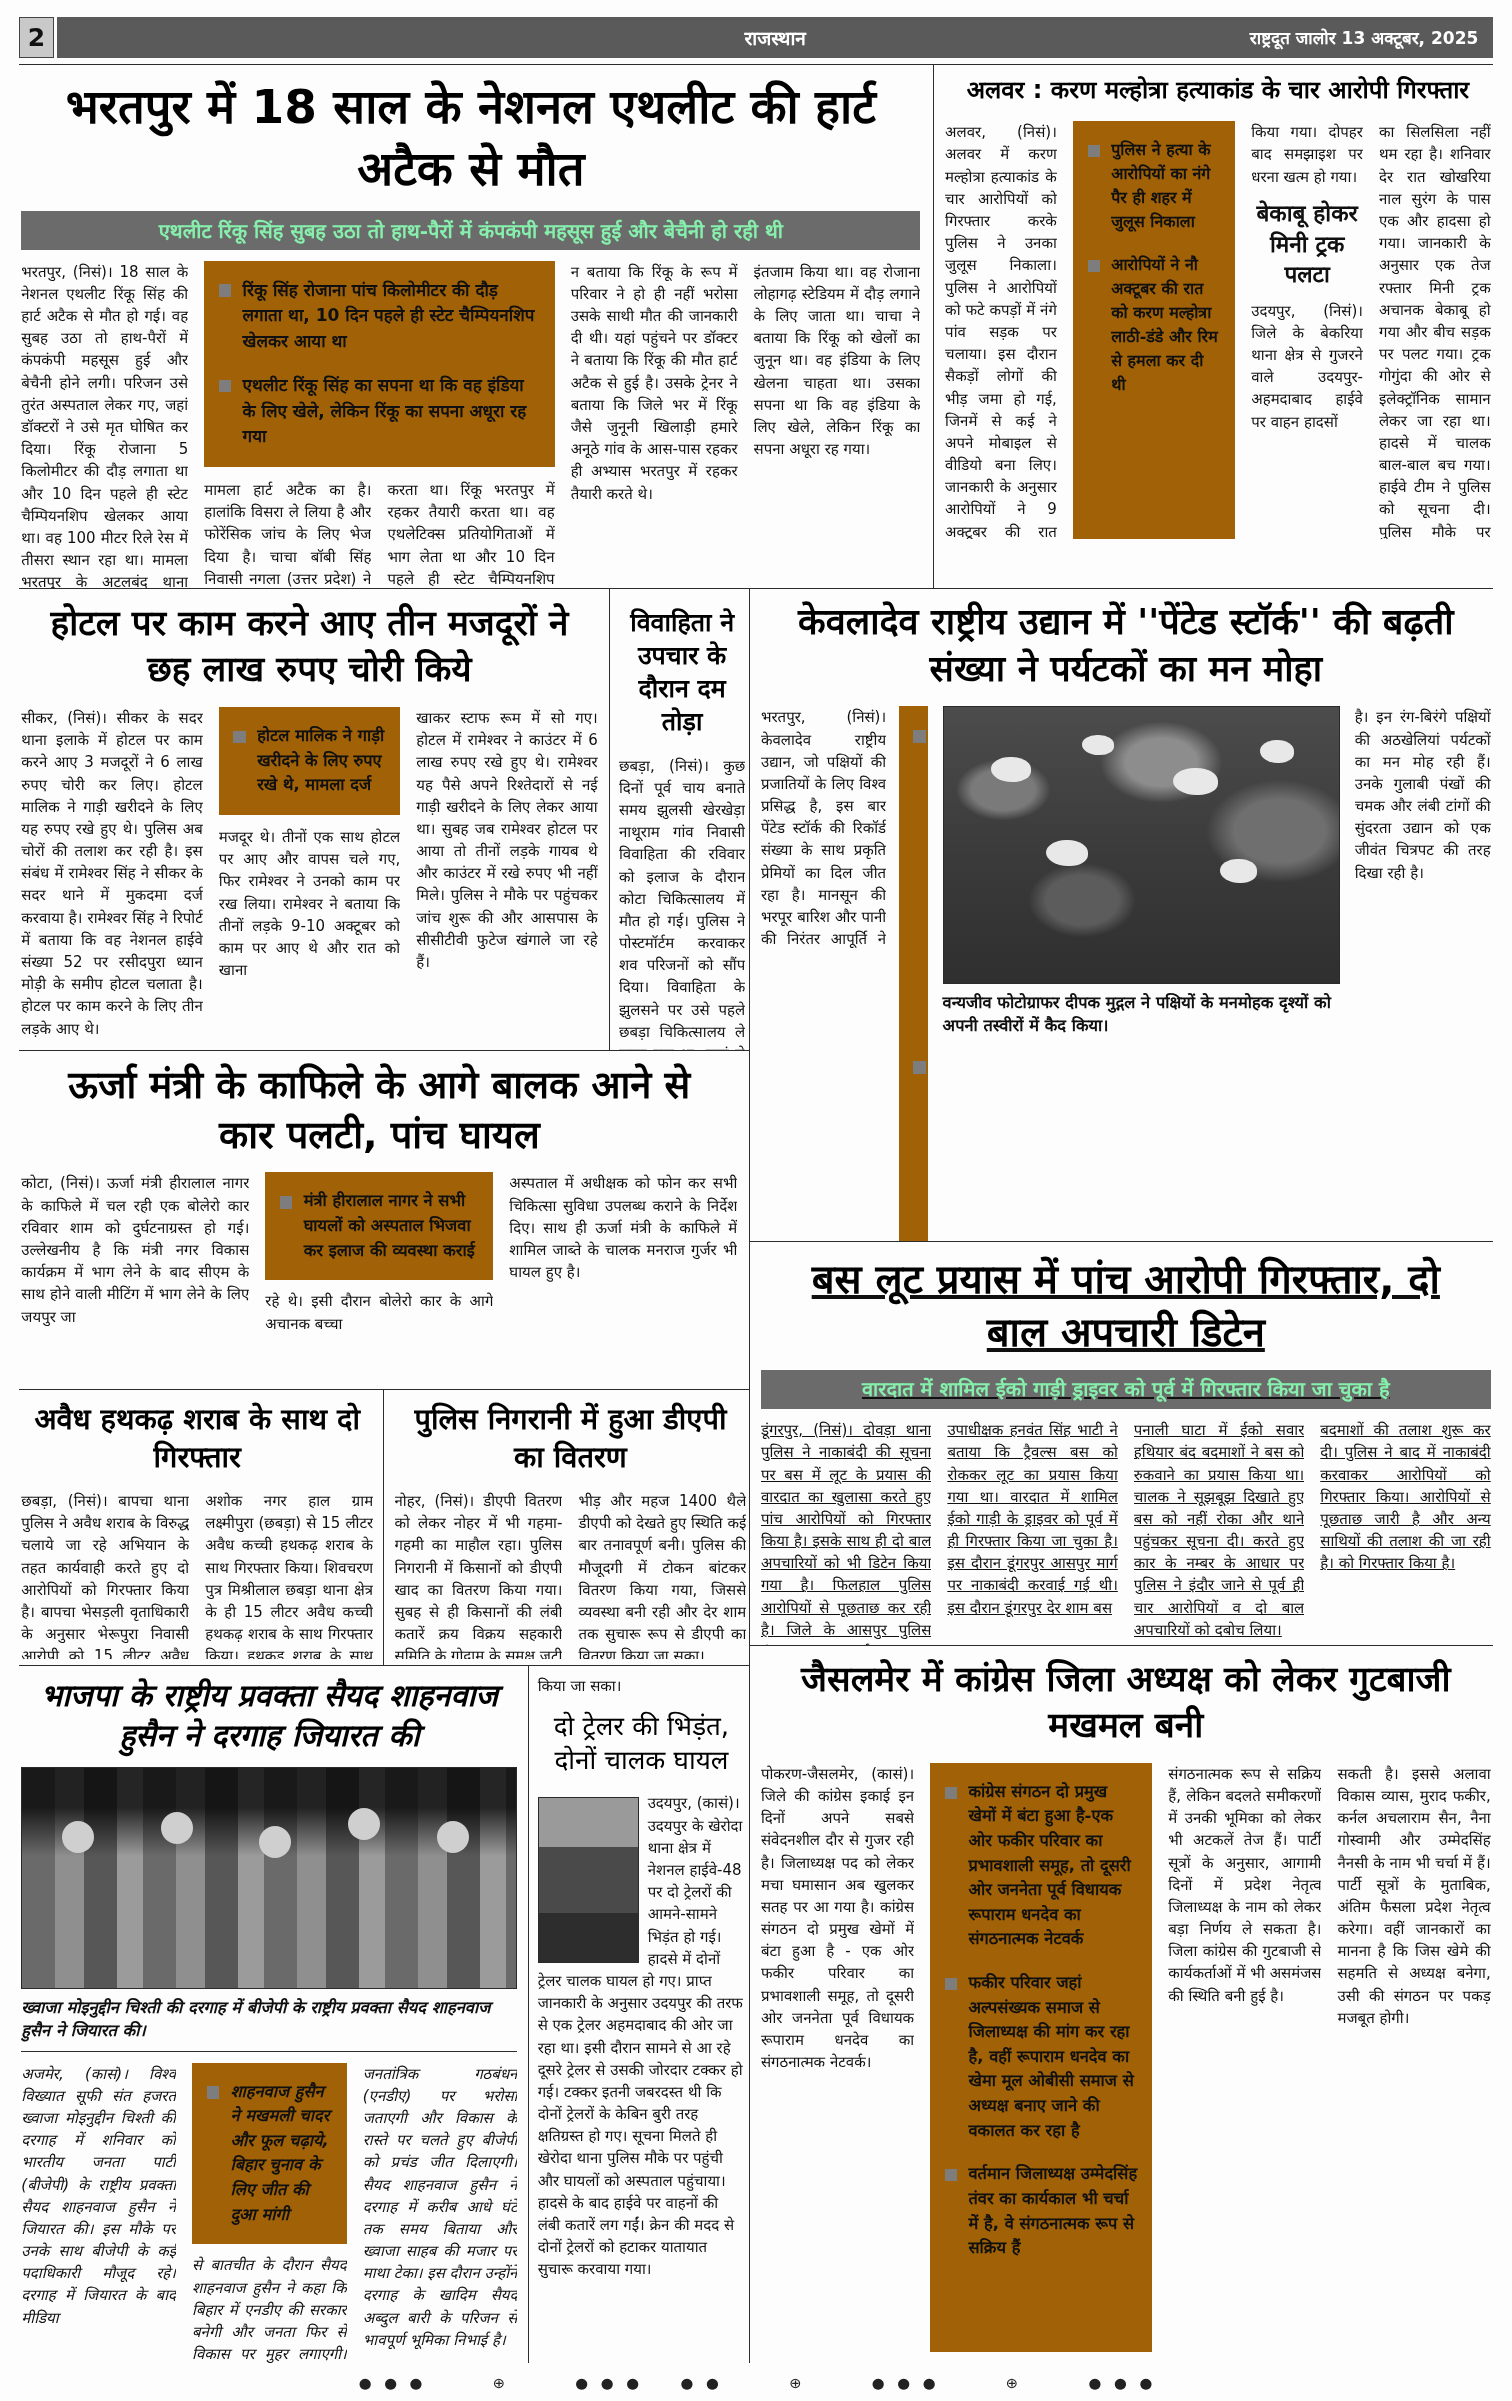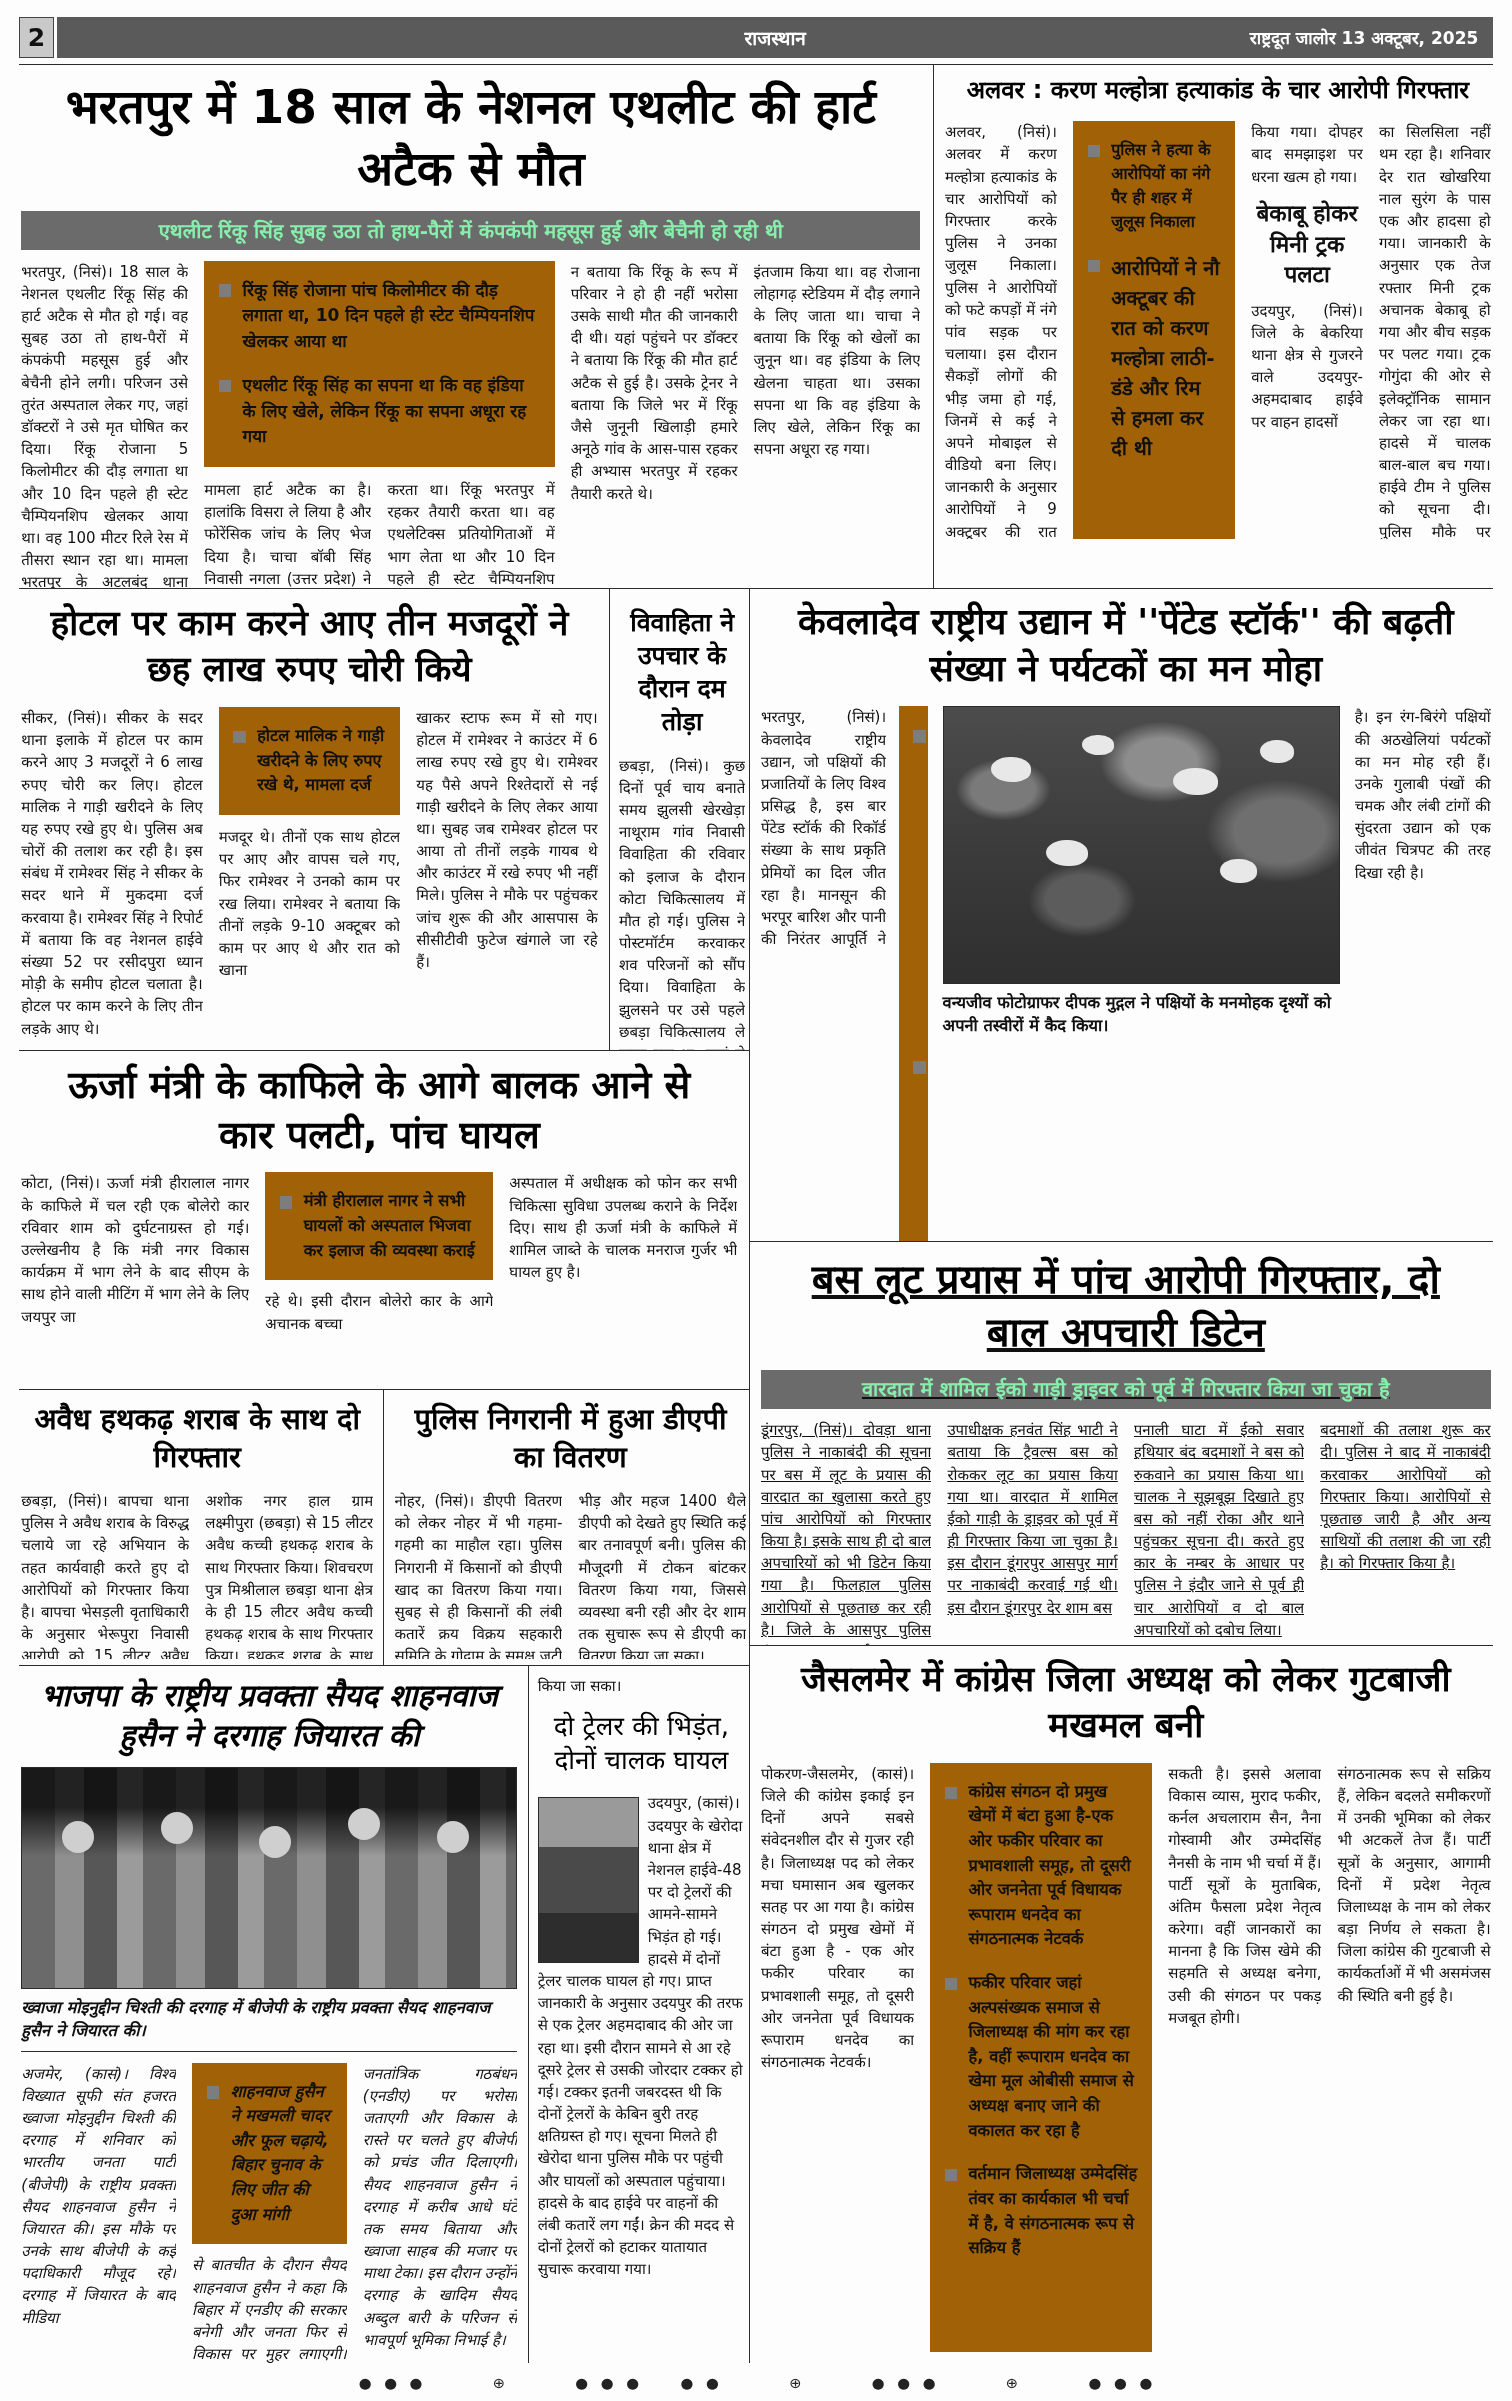--- a/index.html
+++ b/index.html
@@ -87,21 +87,21 @@
           <div class="col">इंतजाम किया था। वह रोजाना लोहागढ़ स्टेडियम में दौड़ लगाने के लिए जाता था। चाचा ने बताया कि रिंकू को खेलों का जुनून था। वह इंडिया के लिए खेलना चाहता था। उसका सपना था कि वह इंडिया के लिए खेले, लेकिन रिंकू का सपना अधूरा रह गया।</div>
         </div>
       </div>
 
       <div class="art" style="flex:1;height:515px;padding:8px 2.3px 0 11.3px;">
         <div class="hl" style="font-size:24px;padding:2.3px 5.6px 14.7px;">अलवर : करण मल्होत्रा हत्याकांड के चार आरोपी गिरफ्तार</div>
         <div class="cols bodytxt" style="height:418px;">
           <div class="col">अलवर, (निसं)। अलवर में करण मल्होत्रा हत्याकांड के चार आरोपियों को गिरफ्तार करके पुलिस ने उनका जुलूस निकाला। पुलिस ने आरोपियों को फटे कपड़ों में नंगे पांव सड़क पर चलाया। इस दौरान सैकड़ों लोगों की भीड़ जमा हो गई, जिनमें से कई ने अपने मोबाइल से वीडियो बना लिए। जानकारी के अनुसार आरोपियों ने 9 अक्टूबर की रात करण मल्होत्रा (24) पर लाठी-डंडे और साइकिल रिम से हमला कर हत्या कर दी थी। इसमें पुलिस ने अजयवीर (28), और मुनकेद (26) को शनिवार सुबह गिरफ्तार किया। गिरफ्तार किए गए चारों आरोपियों ने अपने जुर्म कबूल कर लिए हैं।</div>
           <div class="col bbox" style="flex:0 0 133px;">
             <div class="bitem" style="font-size:16px;">पुलिस ने हत्या के आरोपियों का नंगे पैर ही शहर में जुलूस निकाला</div>
-            <div class="bitem" style="font-size:20px;">आरोपियों ने नौ अक्टूबर की रात को करण मल्होत्रा लाठी-डंडे और रिम से हमला कर दी थी</div>
+            <div class="bitem" style="font-size:16px;">आरोपियों ने नौ अक्टूबर की रात को करण मल्होत्रा लाठी-डंडे और रिम से हमला कर दी थी</div>
           </div>
           <div class="col">
             <span>किया गया। दोपहर बाद समझाइश पर धरना खत्म हो गया।</span>
             <div class="centerhead">बेकाबू होकर मिनी ट्रक पलटा</div>
             <span>उदयपुर, (निसं)। जिले के बेकरिया थाना क्षेत्र से गुजरने वाले उदयपुर- अहमदाबाद हाईवे पर वाहन हादसों</span>
           </div>
           <div class="col">का सिलसिला नहीं थम रहा है। शनिवार देर रात खोखरिया नाल सुरंग के पास एक और हादसा हो गया। जानकारी के अनुसार एक तेज रफ्तार मिनी ट्रक अचानक बेकाबू हो गया और बीच सड़क पर पलट गया। ट्रक गोगुंदा की ओर से इलेक्ट्रॉनिक सामान लेकर जा रहा था। हादसे में चालक बाल-बाल बच गया। हाईवे टीम ने पुलिस को सूचना दी। पुलिस मौके पर पहुंची और ट्रक को हटाकर यातायात सुचारू करवाया।</div>
         </div>
       </div>
     </div>
@@ -238,22 +238,22 @@
           <div class="hl" style="font-size:35px;padding:1.1px 22.6px 14.7px;">जैसलमेर में कांग्रेस जिला अध्यक्ष को लेकर गुटबाजी मखमल बनी</div>
           <div class="cols bodytxt" style="height:610px;">
             <div class="col">पोकरण-जैसलमेर, (कासं)। जिले की कांग्रेस इकाई इन दिनों अपने सबसे संवेदनशील दौर से गुजर रही है। जिलाध्यक्ष पद को लेकर मचा घमासान अब खुलकर सतह पर आ गया है। कांग्रेस संगठन दो प्रमुख खेमों में बंटा हुआ है - एक ओर फकीर परिवार का प्रभावशाली समूह, तो दूसरी ओर जननेता पूर्व विधायक रूपाराम धनदेव का संगठनात्मक नेटवर्क।</div>
             <div class="col" style="flex:1.45;">
               <div class="bbox" style="height:100%;box-sizing:border-box;">
                 <div class="bitem" style="font-size:16.4px;">कांग्रेस संगठन दो प्रमुख खेमों में बंटा हुआ है-एक ओर फकीर परिवार का प्रभावशाली समूह, तो दूसरी ओर जननेता पूर्व विधायक रूपाराम धनदेव का संगठनात्मक नेटवर्क</div>
                 <div class="bitem" style="font-size:16.4px;">फकीर परिवार जहां अल्पसंख्यक समाज से जिलाध्यक्ष की मांग कर रहा है, वहीं रूपाराम धनदेव का खेमा मूल ओबीसी समाज से अध्यक्ष बनाए जाने की वकालत कर रहा है</div>
                 <div class="bitem" style="font-size:16.4px;">वर्तमान जिलाध्यक्ष उम्मेदसिंह तंवर का कार्यकाल भी चर्चा में है, वे संगठनात्मक रूप से सक्रिय हैं</div>
               </div>
             </div>
+            <div class="col">संगठनात्मक रूप से सक्रिय हैं, लेकिन बदलते समीकरणों में उनकी भूमिका को लेकर भी अटकलें तेज हैं। पार्टी सूत्रों के अनुसार, आगामी दिनों में प्रदेश नेतृत्व जिलाध्यक्ष के नाम को लेकर बड़ा निर्णय ले सकता है। जिला कांग्रेस की गुटबाजी से कार्यकर्ताओं में भी असमंजस की स्थिति बनी हुई है।</div>
             <div class="col">सकती है। इससे अलावा विकास व्यास, मुराद फकीर, कर्नल अचलाराम सैन, नैना गोस्वामी और उम्मेदसिंह नैनसी के नाम भी चर्चा में हैं। पार्टी सूत्रों के मुताबिक, अंतिम फैसला प्रदेश नेतृत्व करेगा। वहीं जानकारों का मानना है कि जिस खेमे की सहमति से अध्यक्ष बनेगा, उसी की संगठन पर पकड़ मजबूत होगी।</div>
-            <div class="col">संगठनात्मक रूप से सक्रिय हैं, लेकिन बदलते समीकरणों में उनकी भूमिका को लेकर भी अटकलें तेज हैं। पार्टी सूत्रों के अनुसार, आगामी दिनों में प्रदेश नेतृत्व जिलाध्यक्ष के नाम को लेकर बड़ा निर्णय ले सकता है। जिला कांग्रेस की गुटबाजी से कार्यकर्ताओं में भी असमंजस की स्थिति बनी हुई है।</div>
           </div>
         </div>
 
       </div>
     </div>
   </div>
 
   <div class="footer" style="white-space:pre;">●  ●  ●            ⊕            ●  ●  ●       ●  ●            ⊕            ●  ●  ●            ⊕            ●  ●  ●</div>
 
 </div>

